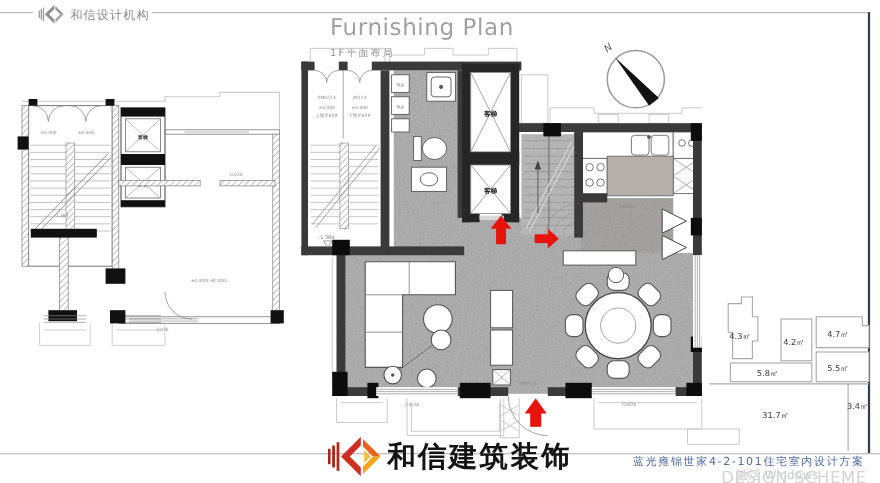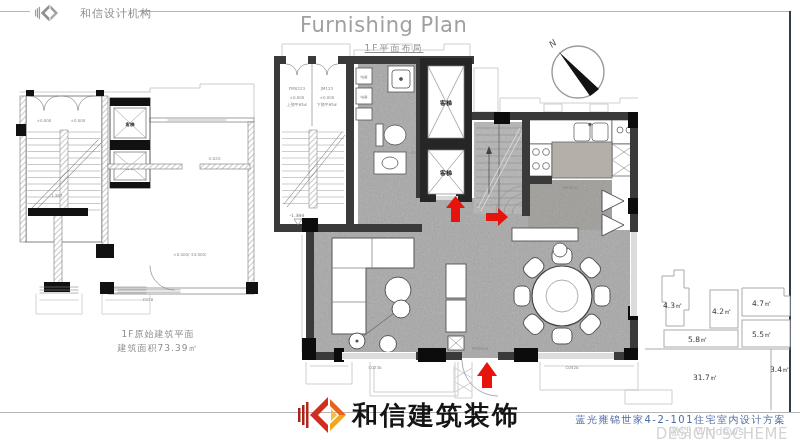--- a/index.html
+++ b/index.html
@@ -3,26 +3,26 @@
 <meta charset="utf-8">
 <style>
   html,body{margin:0;padding:0;background:#fff;}
   .page{position:relative;width:800px;height:439px;background:#fff;overflow:hidden;
         font-family:"DejaVu Sans","Liberation Sans",sans-serif;}
   .rule{position:absolute;height:1px;background:#b5b5b5;}
   .rule-left{left:0;top:11px;width:30px;}
   .rule-right{left:138px;top:11px;width:652px;}
   .rule-bottom{left:0;top:412px;width:800px;}
   .right-border{position:absolute;left:789px;top:11px;width:2px;height:401px;background:#2e3d52;}
-  .brand-top{position:absolute;left:34px;top:2px;display:flex;align-items:center;gap:20px;text-align:center;}
+  .brand-top{position:absolute;left:34px;top:2px;display:flex;align-items:center;gap:4px;text-align:center;}
   .brand-top .txt{font-size:11px;color:#8d8d8d;letter-spacing:1px;}
   .title{position:absolute;left:300px;top:13px;width:212px;
          font-size:21px;color:#a0a0a0;letter-spacing:.5px;}
-  .subtitle{position:absolute;left:288px;top:42px;width:212px;text-align:center;
-            font-size:9px;color:#8f8f8f;letter-spacing:2px;text-decoration:underline;}
+  .subtitle{position:absolute;left:300px;top:42px;width:212px;
+            font-size:9px;color:#8f8f8f;letter-spacing:2px;}
   .caption{position:absolute;left:58px;top:327px;width:200px;text-align:center;
            font-size:9px;color:#8d8d8d;letter-spacing:1px;line-height:14px;}
   .board{position:absolute;left:0;top:0;}
   .footer-logo{position:absolute;left:298px;top:392px;}
   .footer-brand{position:absolute;left:352px;top:398px;font-family:Liberation Sans, sans-serif;
                 font-weight:bold;font-size:26px;color:#141414;letter-spacing:2px;}
   .project{position:absolute;right:14px;top:413px;font-size:10px;color:#4e6ba4;letter-spacing:1.5px;}
   .watermark{position:absolute;right:12px;top:424px;width:220px;height:15px;text-align:center;}
   .wm-a{position:absolute;right:44px;top:0;font-size:11px;color:#c7ccd3;}
   .wm-b{position:absolute;right:0;top:1px;font-size:15px;color:#d4d4d4;letter-spacing:.5px;}
@@ -350,24 +350,20 @@
         <text class="sk" x="712" y="314">4.2㎡</text>
         <text class="sk" x="752" y="306">4.7㎡</text>
         <text class="sk" x="688" y="342">5.8㎡</text>
         <text class="sk" x="752" y="337">5.5㎡</text>
         <text class="sk" x="693" y="380">31.7㎡</text>
         <text class="sk" x="770" y="372">3.4㎡</text>
       </g>
     </g>
   </svg>
 
-  <div class="caption">
-    <div>1F原始建筑平面</div>
-    <div>建筑面积73.39㎡</div>
-  </div>
 
   <div class="footer-logo">
     <svg width="50" height="46" viewBox="0 0 50 46">
       <rect x="0" y="16" width="2.5" height="14" fill="#a8231a"></rect>
       <rect x="4" y="13" width="2.5" height="20" fill="#a8231a"></rect>
       <rect x="8" y="10" width="2.5" height="26" fill="#b5271d"></rect>
       <polygon points="12,23 30,5 30,13 20,23 30,33 30,41" fill="#cf2e21"></polygon>
       <polygon points="32,7 48,23 41,23 32,14" fill="#e8641c"></polygon>
       <polygon points="41,23 48,23 32,39 32,32" fill="#f2a71b"></polygon>
       <polygon points="33,17 39,23 33,29" fill="#f6bd44"></polygon>

